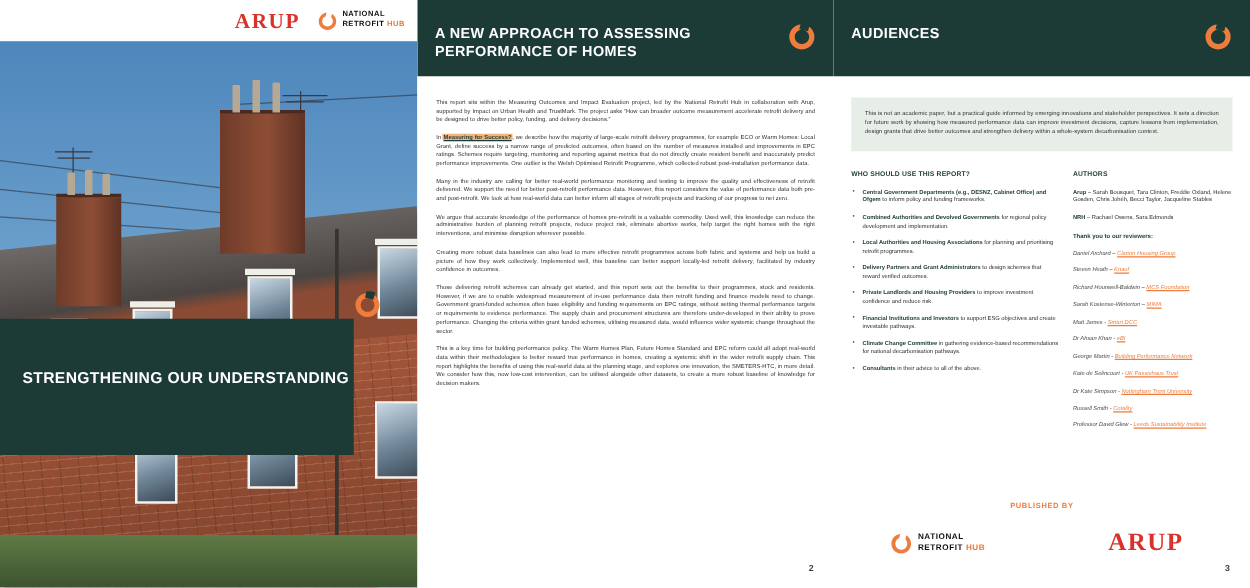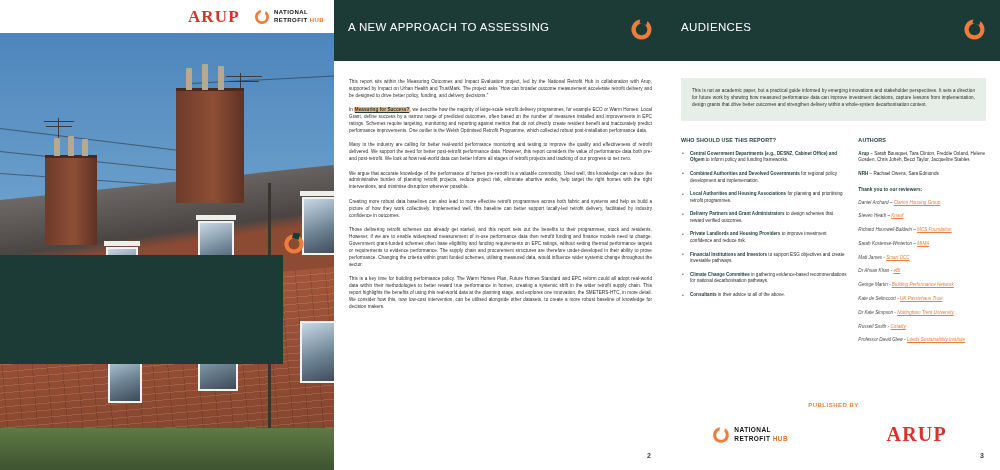--- a/index.html
+++ b/index.html
@@ -77,21 +77,21 @@
   .pages-right { position: relative; width: 666px; height: 470px; flex: 0 0 666px; background: #fff; display: flex; }
 
   .page { position: relative; height: 470px; background: #ffffff; }
   .page-mid { width: 333px; }
   .page-end { width: 333px; }
 
   .hdr {
     position: relative; height: 61px; background: #1C3A36; color: #ffffff;
     padding: 20px 14px 0 14px; display: flex; align-items: flex-start; justify-content: space-between;
   }
-  .hdr h1 { font-size: 11.5px; font-weight: normal; line-height: 14.5px; letter-spacing: .35px; text-transform: uppercase; }
+  .hdr h1 { font-size: 11.5px; font-weight: bold; line-height: 14.5px; letter-spacing: .35px; text-transform: uppercase; }
   .hdr-ring { width: 23px; height: 23px; flex: 0 0 23px; margin-top: -2px; }
 
   .body-col { padding: 18px 15px 0 15px; }
   .para {
     font-size: 4.6px; line-height: 6.9px; color: #2B2B2B; text-align: justify;
     margin-bottom: 7.5px; letter-spacing: .06px;
   }
   .hl { background: #F3B37C; color: #1C3A36; font-weight: bold; text-decoration: underline; padding: 0 .5px; }
 
   
@@ -208,31 +208,32 @@
     </div>
 
     <div class="cover-band">
       <span class="band-ring">
         <svg viewBox="0 0 32 32" width="22" height="22">
             <path d="M16 2 A14 14 0 1 1 15.9 2 M16 8 A8 8 0 1 0 16.1 8" fill="#EE7C3C"></path>
             <rect x="14" y="-1" width="10" height="9" fill="#1C3A36" transform="rotate(14 16 4)"></rect>
           </svg>
       </span>
       <div class="band-title">
-        <br>
+        <span>STRENGTHENING OUR UNDERSTANDING</span><br>
       </div>
     </div>
   </div>
 
   <div class="pages-right">
 
     <div class="page page-mid">
       <div class="hdr">
         <h1>
           <span>A NEW APPROACH TO ASSESSING</span><br>
+          <span>PERFORMANCE OF HOMES</span>
         </h1>
         <span class="hdr-ring">
           <svg viewBox="0 0 32 32" width="23" height="23">
               <path d="M16 2 A14 14 0 1 1 15.9 2 M16 8 A8 8 0 1 0 16.1 8" fill="#EE7C3C"></path>
               <rect x="14" y="-1" width="10" height="9" fill="#1C3A36" transform="rotate(14 16 4)"></rect>
             </svg>
         </span>
       </div>
 
       <div class="body-col">

